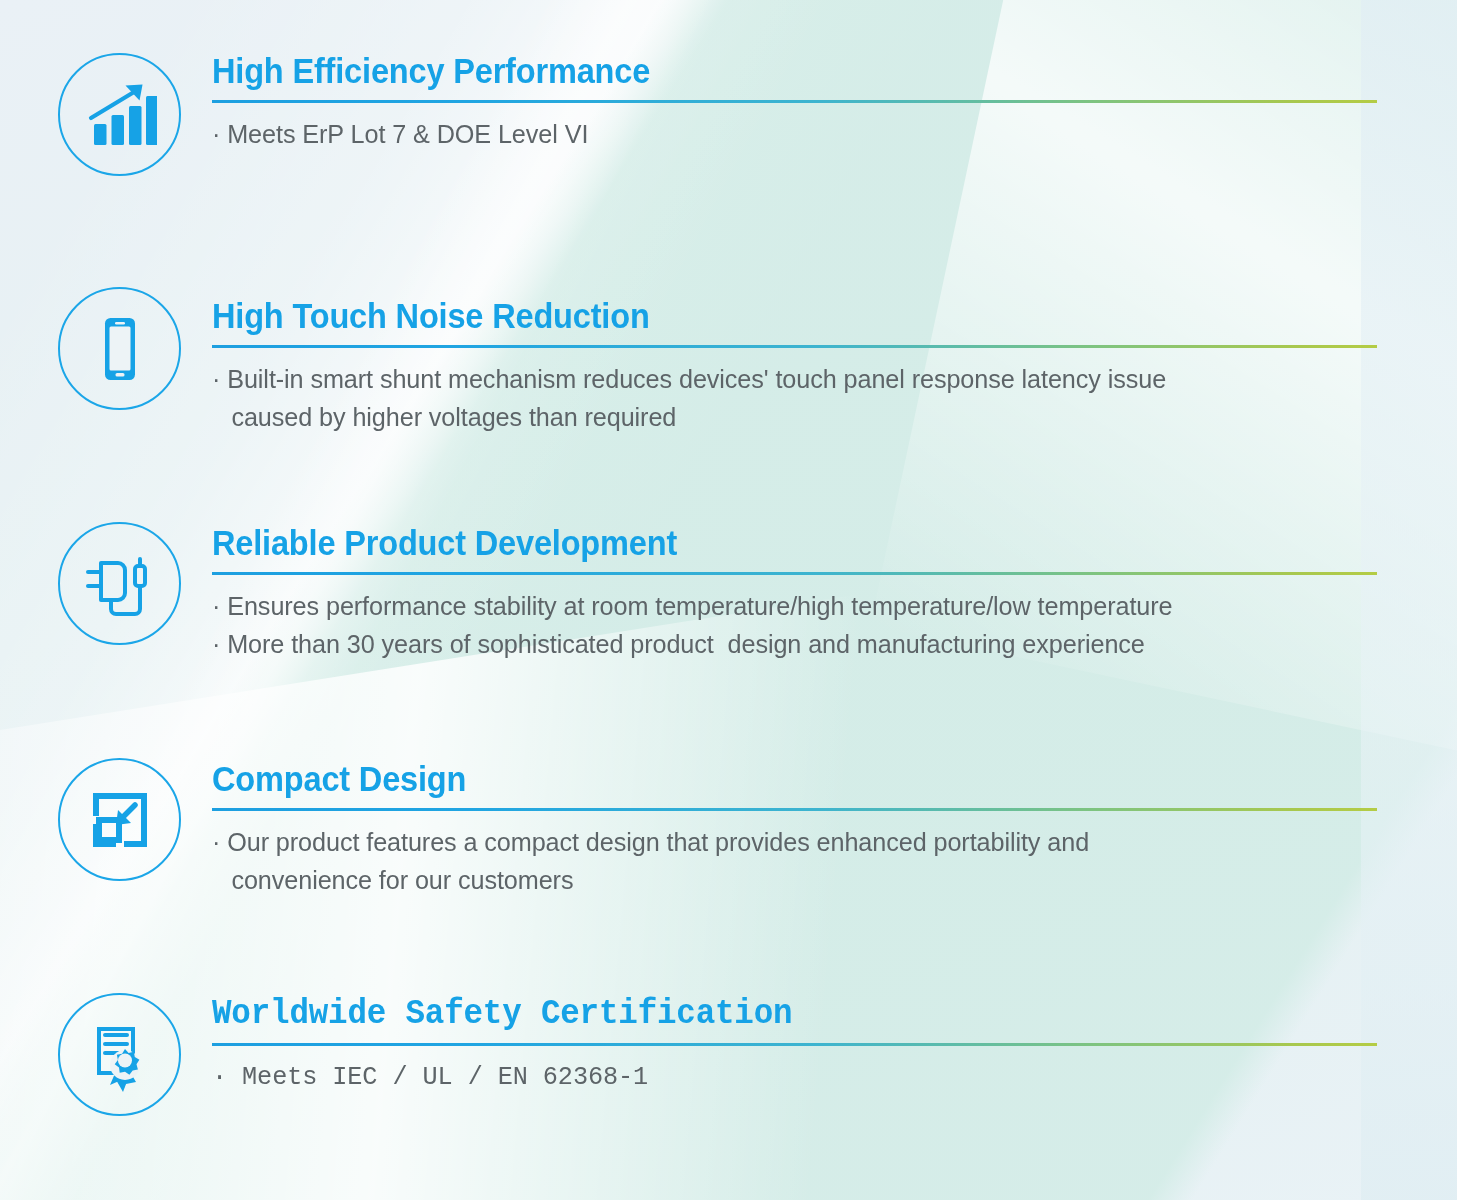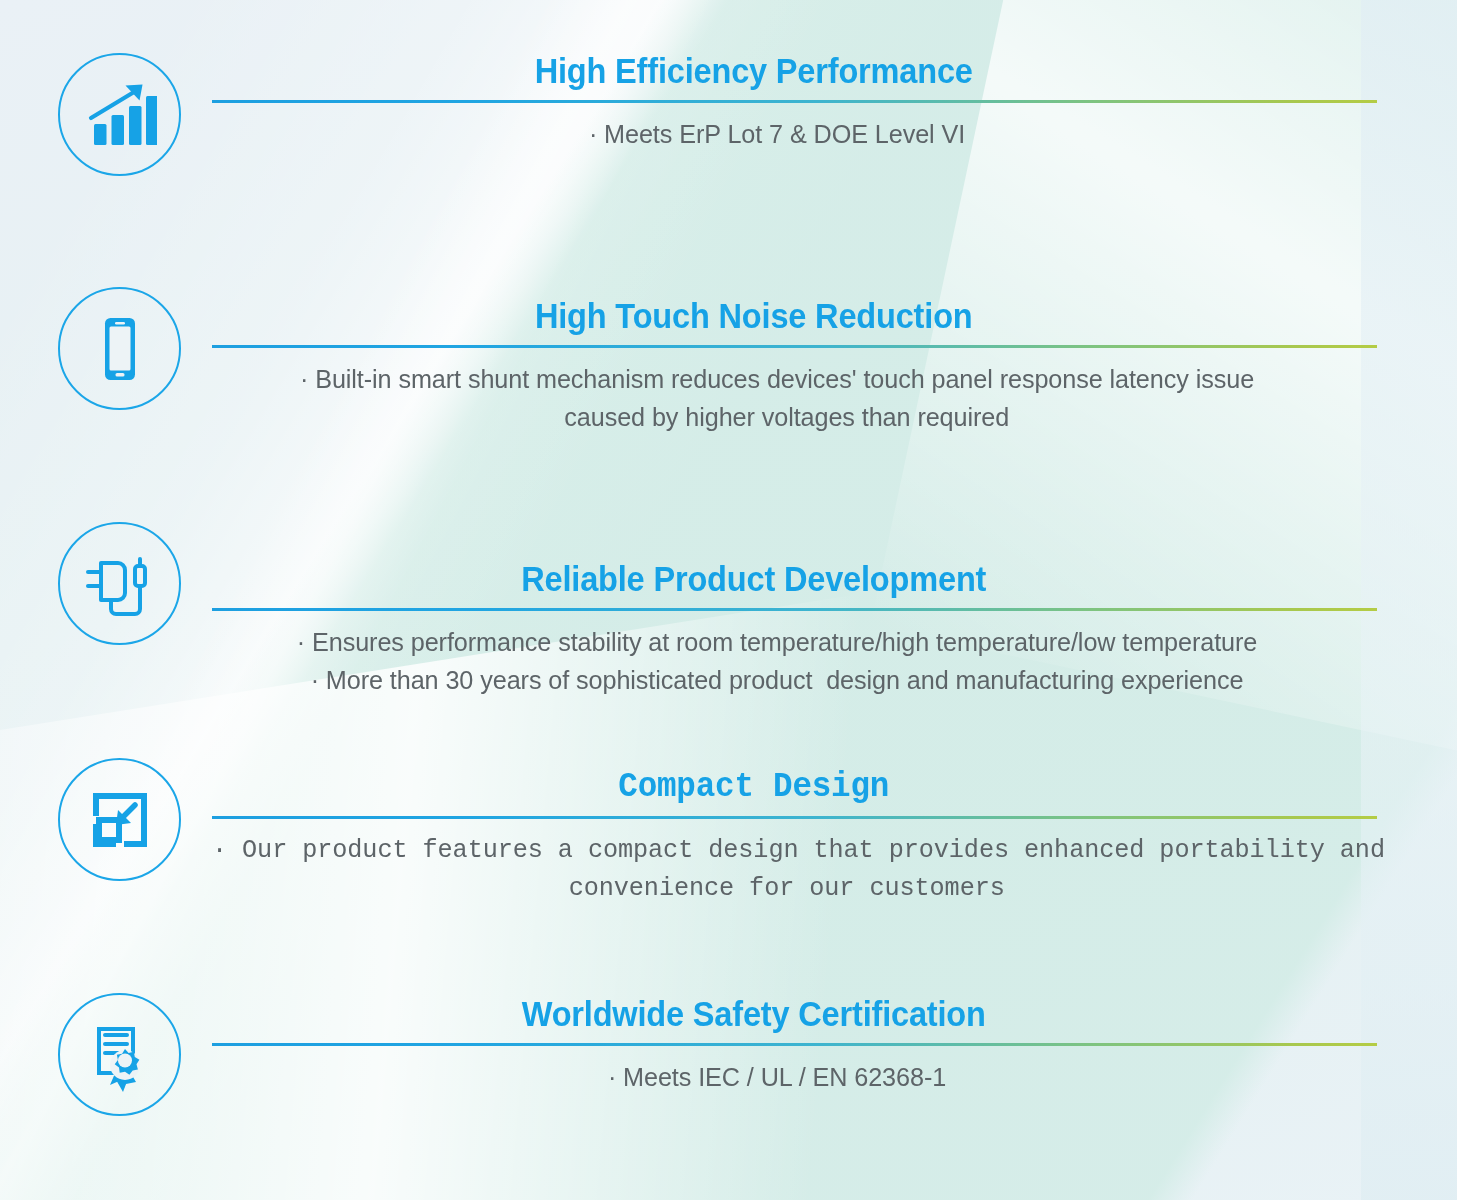--- a/index.html
+++ b/index.html
@@ -91,21 +91,20 @@
     align-items: center;
     justify-content: center;
     background: transparent;
   }
   .icon-badge svg { display: block; }
 
   .feature-body {
     position: absolute;
     left: 212px;
     width: 1165px;
-    text-align: center;
   }
 
   .feature-title {
     font-size: 35px;
     font-weight: bold;
     color: #16a2e6;
     letter-spacing: -0.2px;
     line-height: 42px;
     white-space: nowrap;
     transform: scaleX(0.93);
@@ -190,41 +189,41 @@
     <div class="icon-badge" style="top:0;">
       <svg width="80" height="74" viewBox="0 0 80 74" aria-hidden="true">
         <path d="M21 16 h17 a7 7 0 0 1 7 7 v23 a7 7 0 0 1 -7 7 h-17 Z" fill="none" stroke="#16a2e6" stroke-width="4" stroke-linejoin="round"></path>
         <line x1="8" y1="25" x2="20" y2="25" stroke="#16a2e6" stroke-width="4" stroke-linecap="round"></line>
         <line x1="8" y1="39" x2="20" y2="39" stroke="#16a2e6" stroke-width="4" stroke-linecap="round"></line>
         <path d="M31 53 v9 a5 5 0 0 0 5 5 h19 a5 5 0 0 0 5 -5 v-23" fill="none" stroke="#16a2e6" stroke-width="4" stroke-linecap="round" stroke-linejoin="round"></path>
         <rect x="55" y="19" width="10" height="20" rx="3" fill="none" stroke="#16a2e6" stroke-width="4"></rect>
         <line x1="60" y1="12" x2="60" y2="19" stroke="#16a2e6" stroke-width="4" stroke-linecap="round"></line>
       </svg>
     </div>
-    <div class="feature-body" style="top:0;margin-top:36px;">
+    <div class="feature-body" style="top:0;">
       <div class="feature-title">Reliable Product Development</div>
       <div class="feature-rule"></div>
       <div class="feature-desc">
         <span class="bullet-line">· Ensures performance stability at room temperature/high temperature/low temperature</span>
         <span class="bullet-line">· More than 30 years of sophisticated product  design and manufacturing experience</span>
       </div>
     </div>
   </div>
 
   <div class="feature-row" style="top:758px;">
     <div class="icon-badge" style="top:0;">
       <svg width="74" height="74" viewBox="0 0 74 74" aria-hidden="true">
         <path d="M13 30 V13 H61 V61 H44" fill="none" stroke="#16a2e6" stroke-width="6" stroke-linecap="square"></path>
         <path d="M13 44 V61 H30" fill="none" stroke="#16a2e6" stroke-width="6" stroke-linecap="square"></path>
         <rect x="16" y="37" width="20" height="20" fill="none" stroke="#16a2e6" stroke-width="6"></rect>
         <path d="M52 22 L36 38" stroke="#16a2e6" stroke-width="5.5" stroke-linecap="round"></path>
         <path d="M48 40 L33 42 L35 27 Z" fill="#16a2e6"></path>
       </svg>
     </div>
-    <div class="feature-body" style="top:8px;font-family:Liberation Mono, monospace;">
+    <div class="feature-body" style="top:0;">
       <div class="feature-title">Compact Design</div>
       <div class="feature-rule"></div>
       <div class="feature-desc">
         <span class="bullet-line">· Our product features a compact design that provides enhanced portability and</span>
         <span class="bullet-line cont">convenience for our customers</span>
       </div>
     </div>
   </div>
 
   <div class="feature-row" style="top:993px;">
@@ -234,21 +233,21 @@
         <path d="M22 17 h22" stroke="#16a2e6" stroke-width="4" stroke-linecap="round"></path>
         <path d="M22 26 h22" stroke="#16a2e6" stroke-width="4" stroke-linecap="round"></path>
         <path d="M22 35 h14" stroke="#16a2e6" stroke-width="4" stroke-linecap="round"></path>
         <path d="M33 53 l-6 14 l9 -4 l5 7 l6 -15 Z" fill="#16a2e6"></path>
         <path d="M46 52 l7 12 l-10 2 l-3 8 l-8 -14 Z" fill="#16a2e6"></path>
         <circle cx="42" cy="47" r="15" fill="#edf3f6"></circle>
         <path d="M42 31 l3.6 3.9 l5.2 -1.2 l1 5.3 l4.6 2.7 l-2.9 4.5 l1.4 5.2 l-5.2 1.2 l-3.3 4.2 l-4.4 -3 l-5.3 0.9 l-0.7 -5.3 l-4.3 -3.2 l3.2 -4.3 l-1 -5.2 l5.2 -1 Z" fill="#16a2e6"></path>
         <circle cx="42" cy="42.5" r="7" fill="#edf3f6"></circle>
       </svg>
     </div>
-    <div class="feature-body" style="top:0;">
+    <div class="feature-body" style="top:0;font-family:Liberation Mono, monospace;">
       <div class="feature-title">Worldwide Safety Certification</div>
       <div class="feature-rule"></div>
       <div class="feature-desc">
         <span class="bullet-line">· Meets IEC / UL / EN 62368-1</span>
       </div>
     </div>
   </div>
 
 </div>
 

